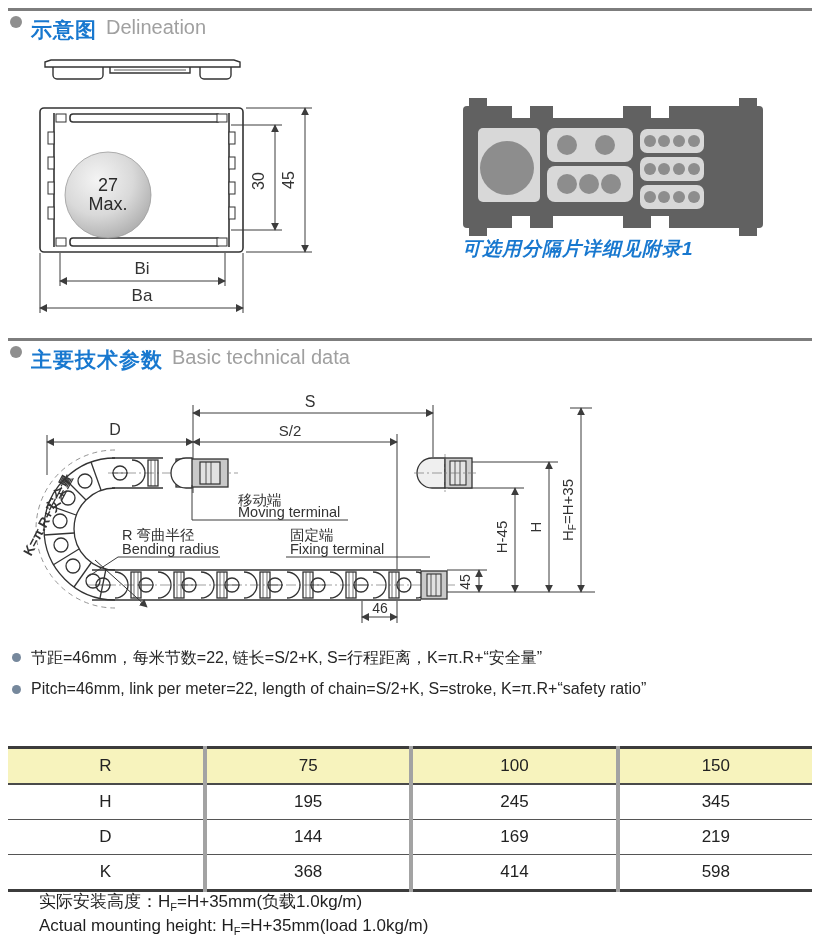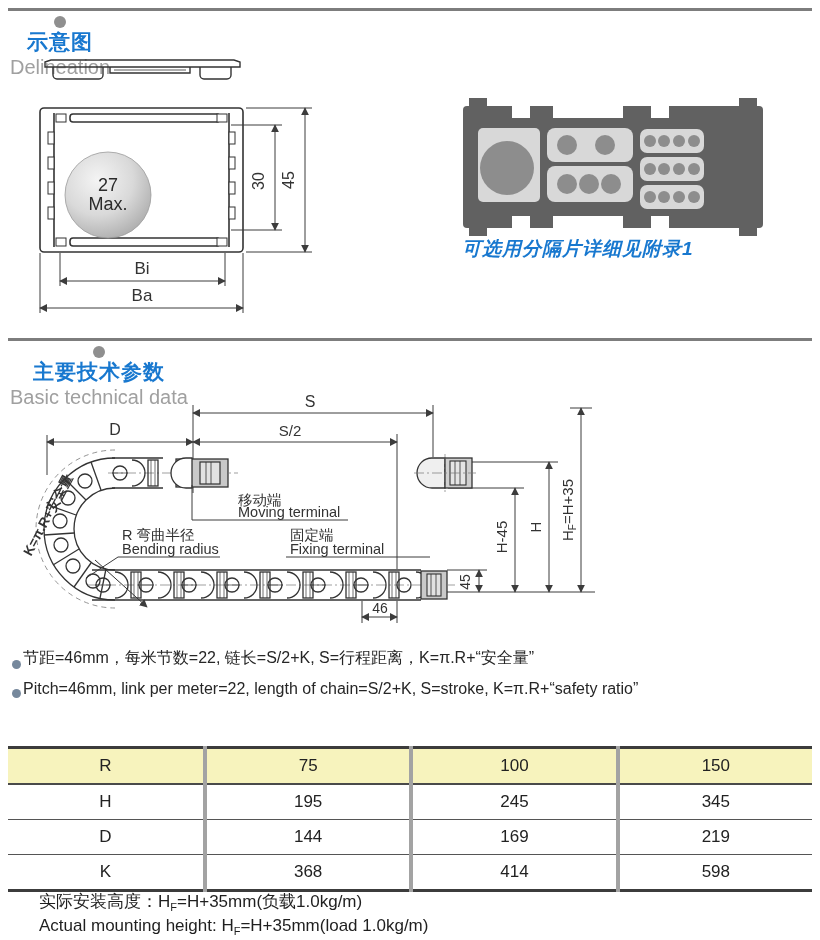--- a/index.html
+++ b/index.html
@@ -1,25 +1,25 @@
 <!DOCTYPE html>
 <html><head>
 <meta charset="utf-8">
 <style>
   html,body{margin:0;padding:0;background:#ffffff;}
   .page{position:relative;width:820px;height:940px;background:#fff;overflow:hidden;
         font-family:"Liberation Sans","DejaVu Sans",sans-serif;color:#2b2b2b;}
   .abs{position:absolute;}
   .rule{position:absolute;left:8px;width:804px;height:3px;background:#7d7d7d;}
-  .sec-header{position:absolute;left:10px;display:flex;align-items:center;flex-direction:column;}
+  .sec-header{position:absolute;left:10px;display:flex;gap:9px;}
   .sec-bullet{width:12px;height:12px;border-radius:50%;background:#8f8f8f;display:inline-block;}
   .sec-zh{font-size:21px;font-weight:bold;color:#1878cf;letter-spacing:1px;}
   .sec-en{font-size:20px;color:#a0a0a0;}
   .sep-caption{position:absolute;font-size:19px;font-weight:bold;color:#1878cf;letter-spacing:1px;font-style:italic;}
-  .note{position:absolute;left:12px;display:flex;align-items:flex-end;gap:2px;font-size:16px;color:#262626;}
+  .note{position:absolute;left:12px;display:flex;align-items:flex-start;gap:10px;font-size:16px;color:#262626;}
   .note-bullet{width:9px;height:9px;border-radius:50%;background:#76889c;margin-top:5px;flex:0 0 auto;}
   table.data{position:absolute;left:8px;top:746px;width:804px;border-collapse:collapse;
              border-top:3px solid #3c3c3c;border-bottom:3px solid #3c3c3c;font-size:17px;color:#222;}
   table.data td{text-align:center;height:32px;border-left:4px solid #a3a3a3;border-right:0;
                 border-bottom:1px solid #555;}
   table.data td:first-child{border-left:none;width:24.5%;}
   table.data tr.hdr td{background:#f7f3bd;border-bottom:2px solid #4a4a4a;}
   table.data tr:last-child td{border-bottom:none;}
   .footer-line{position:absolute;left:8px;font-size:17px;color:#1f1f1f;margin-left:31px;}
   .footer-line sub{font-size:11px;}

